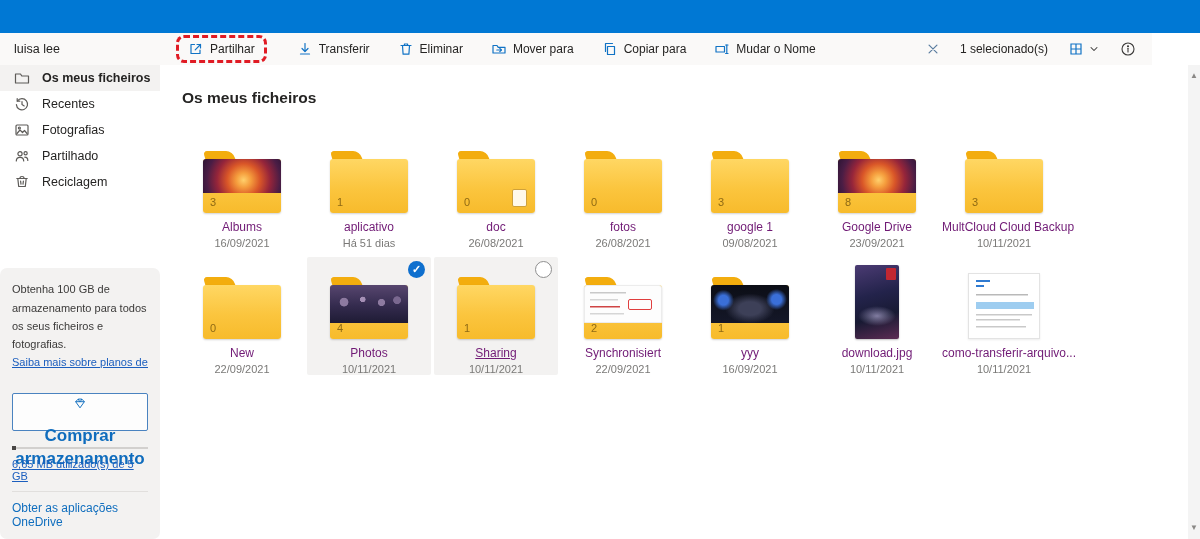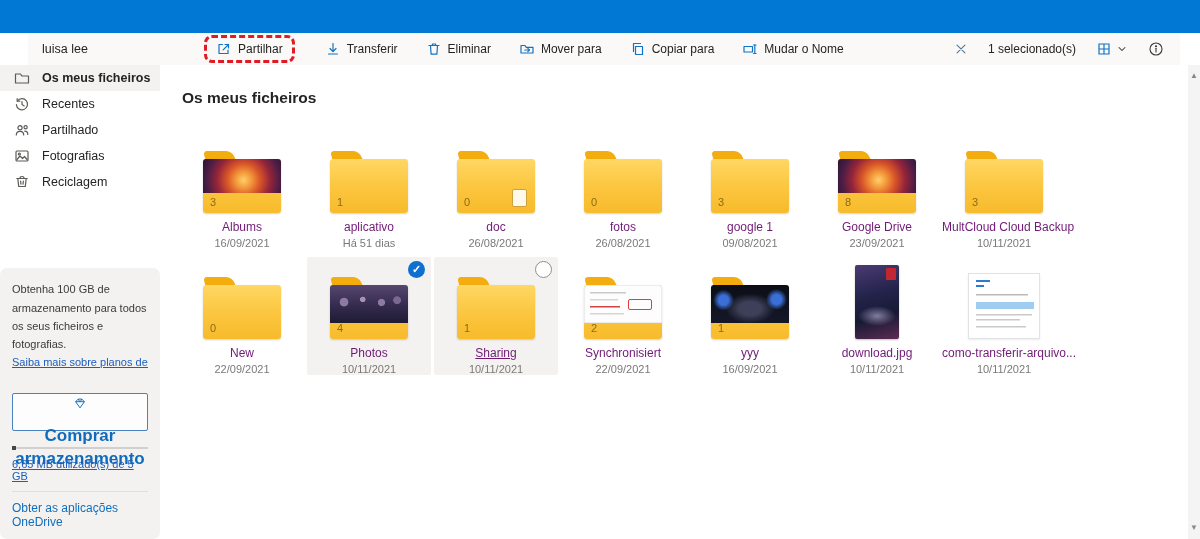--- a/index.html
+++ b/index.html
@@ -4,21 +4,21 @@
 <style>
   html,body{margin:0;padding:0;background:#fff;}
   #app{position:relative;width:1200px;height:539px;overflow:hidden;
        font-family:"Liberation Sans",sans-serif;color:#252423;background:#fff;}
 
   
   .topbar{position:absolute;top:0;left:0;width:1200px;height:33px;background:#0078d4;}
 
   
   .toolbar{position:absolute;top:33px;left:0;width:1152px;height:32px;background:#faf9f8;
-           display:flex;align-items:center;font-size:12.5px;margin-left:28px;}
+           display:flex;align-items:center;font-size:12.5px;}
   .tb-user{width:160px;padding-left:14px;box-sizing:border-box;font-size:12.5px;color:#252423;}
   .tb-actions{display:flex;align-items:center;gap:24px;margin-left:16px;flex:1;}
   .tb-btn{display:flex;align-items:center;gap:6px;background:none;border:none;cursor:pointer;
           font-family:inherit;font-size:12px;color:#252423;padding:2px 2px;}
   .tb-btn svg{color:#1173c5;}
   .tb-btn.highlight{border:3px dashed #e01b24;border-radius:8px;padding:3px 9px;margin-right:4px;}
   .tb-right{display:flex;align-items:center;gap:20px;padding-right:16px;}
   .tb-count{font-size:12px;color:#252423;}
   .icon-btn{background:none;border:none;padding:0;cursor:pointer;display:flex;align-items:center;}
 
@@ -245,37 +245,37 @@
             <path d="M3.4 5A5.6 5.6 0 1 1 2.4 8.6"></path>
             <path d="M3.2 2.6v2.6h2.6"></path>
             <path d="M8 5.6v3l2.2 1.3"></path>
           </svg>
       </span>
       <span>Recentes</span>
     </div>
     <div class="nav-item">
       <span>
         <svg width="16" height="16" viewBox="0 0 16 16" fill="none" stroke="currentColor" stroke-width="1.2" stroke-linecap="round" stroke-linejoin="round">
+            <rect x="2" y="3" width="12" height="10" rx="1"></rect>
+            <circle cx="5.4" cy="6" r="1"></circle>
+            <path d="M3 11.5 6 8l2.5 2.5 2-2 2.5 3"></path>
+          </svg>
+      </span>
+      <span>Fotografias</span>
+    </div>
+    <div class="nav-item">
+      <span>
+        <svg width="16" height="16" viewBox="0 0 16 16" fill="none" stroke="currentColor" stroke-width="1.2" stroke-linecap="round" stroke-linejoin="round">
             <circle cx="6" cy="5.8" r="2.1"></circle>
             <path d="M2.3 13c0-2.6 2-3.7 3.7-3.7S9.7 10.4 9.7 13"></path>
             <circle cx="11.6" cy="5.2" r="1.6"></circle>
             <path d="M10.8 9.2c2 0 3 1.4 3 3.3"></path>
           </svg>
       </span>
       <span>Partilhado</span>
-    </div>
-    <div class="nav-item">
-      <span>
-        <svg width="16" height="16" viewBox="0 0 16 16" fill="none" stroke="currentColor" stroke-width="1.2" stroke-linecap="round" stroke-linejoin="round">
-            <rect x="2" y="3" width="12" height="10" rx="1"></rect>
-            <circle cx="5.4" cy="6" r="1"></circle>
-            <path d="M3 11.5 6 8l2.5 2.5 2-2 2.5 3"></path>
-          </svg>
-      </span>
-      <span>Fotografias</span>
     </div>
     <div class="nav-item">
       <span>
         <svg width="16" height="16" viewBox="0 0 16 16" fill="none" stroke="currentColor" stroke-width="1.2" stroke-linecap="round" stroke-linejoin="round">
             <path d="M2.8 4.5h10.4"></path>
             <path d="M3.8 4.5l.9 8h6.6l.9-8"></path>
             <path d="M6 4.3c0-2.4 4-2.4 4 0"></path>
             <path d="M6.6 7.2l.4 3M9.4 7.2l-.4 3"></path>
           </svg>
       </span>

